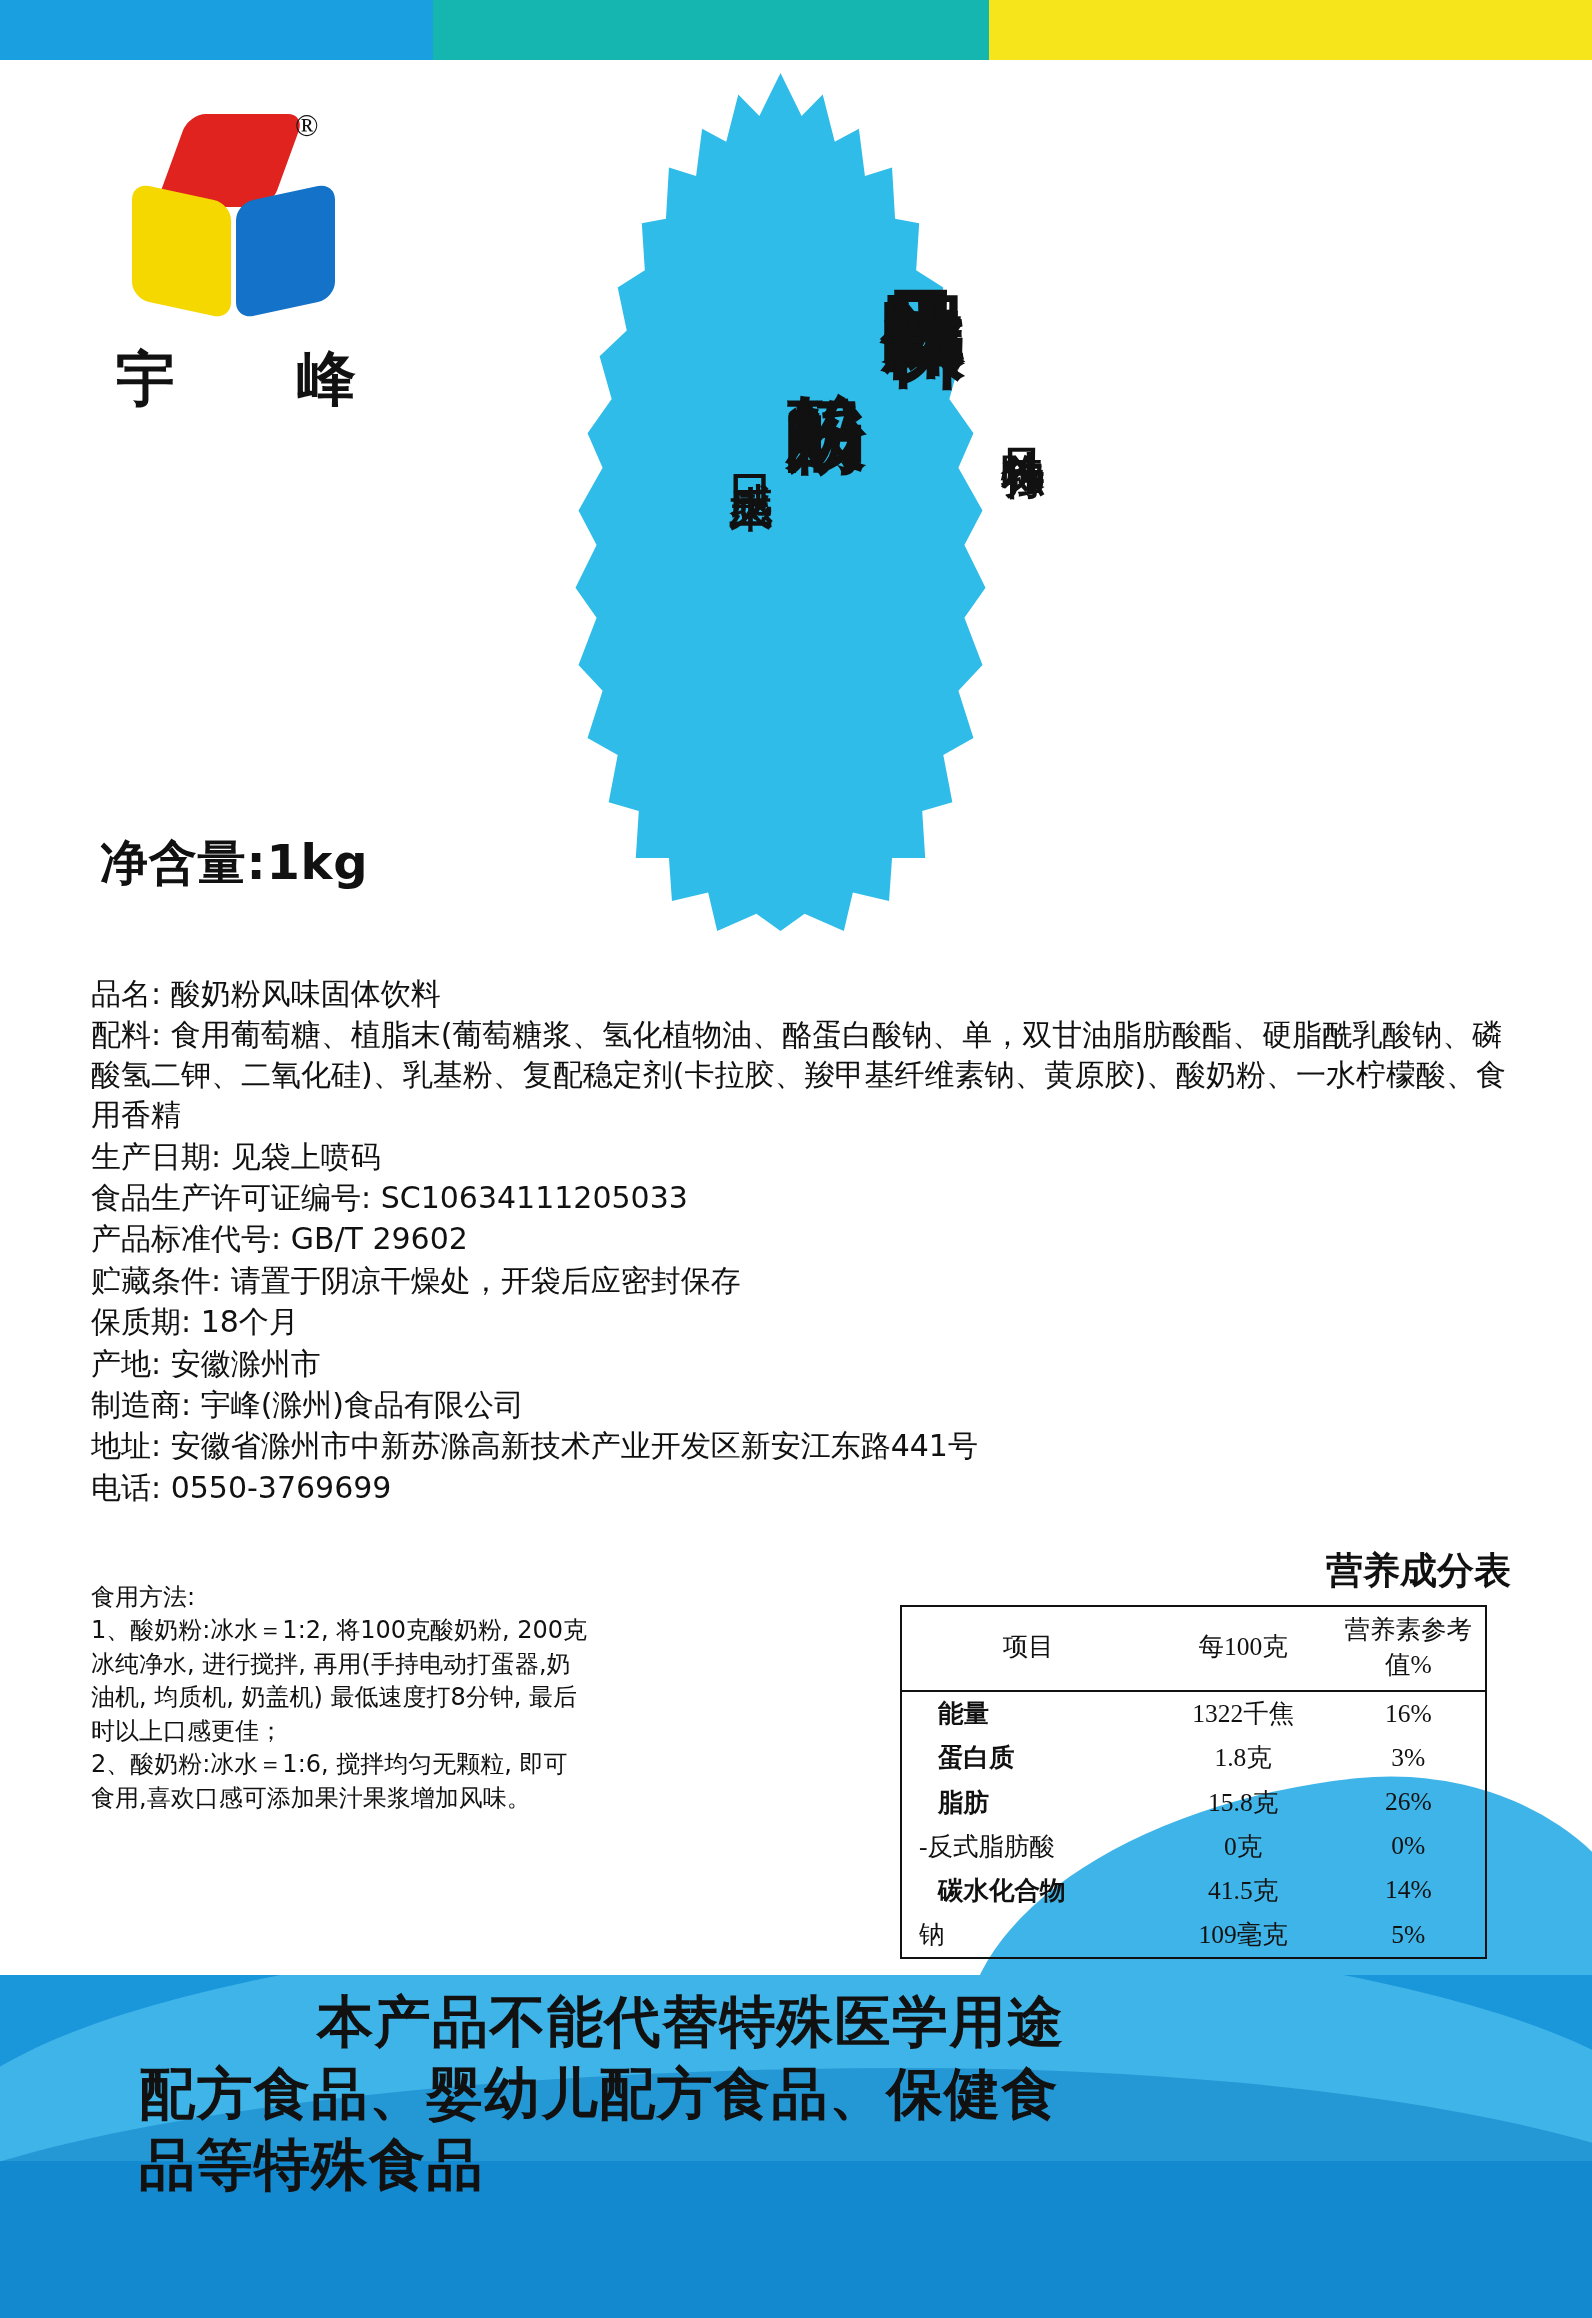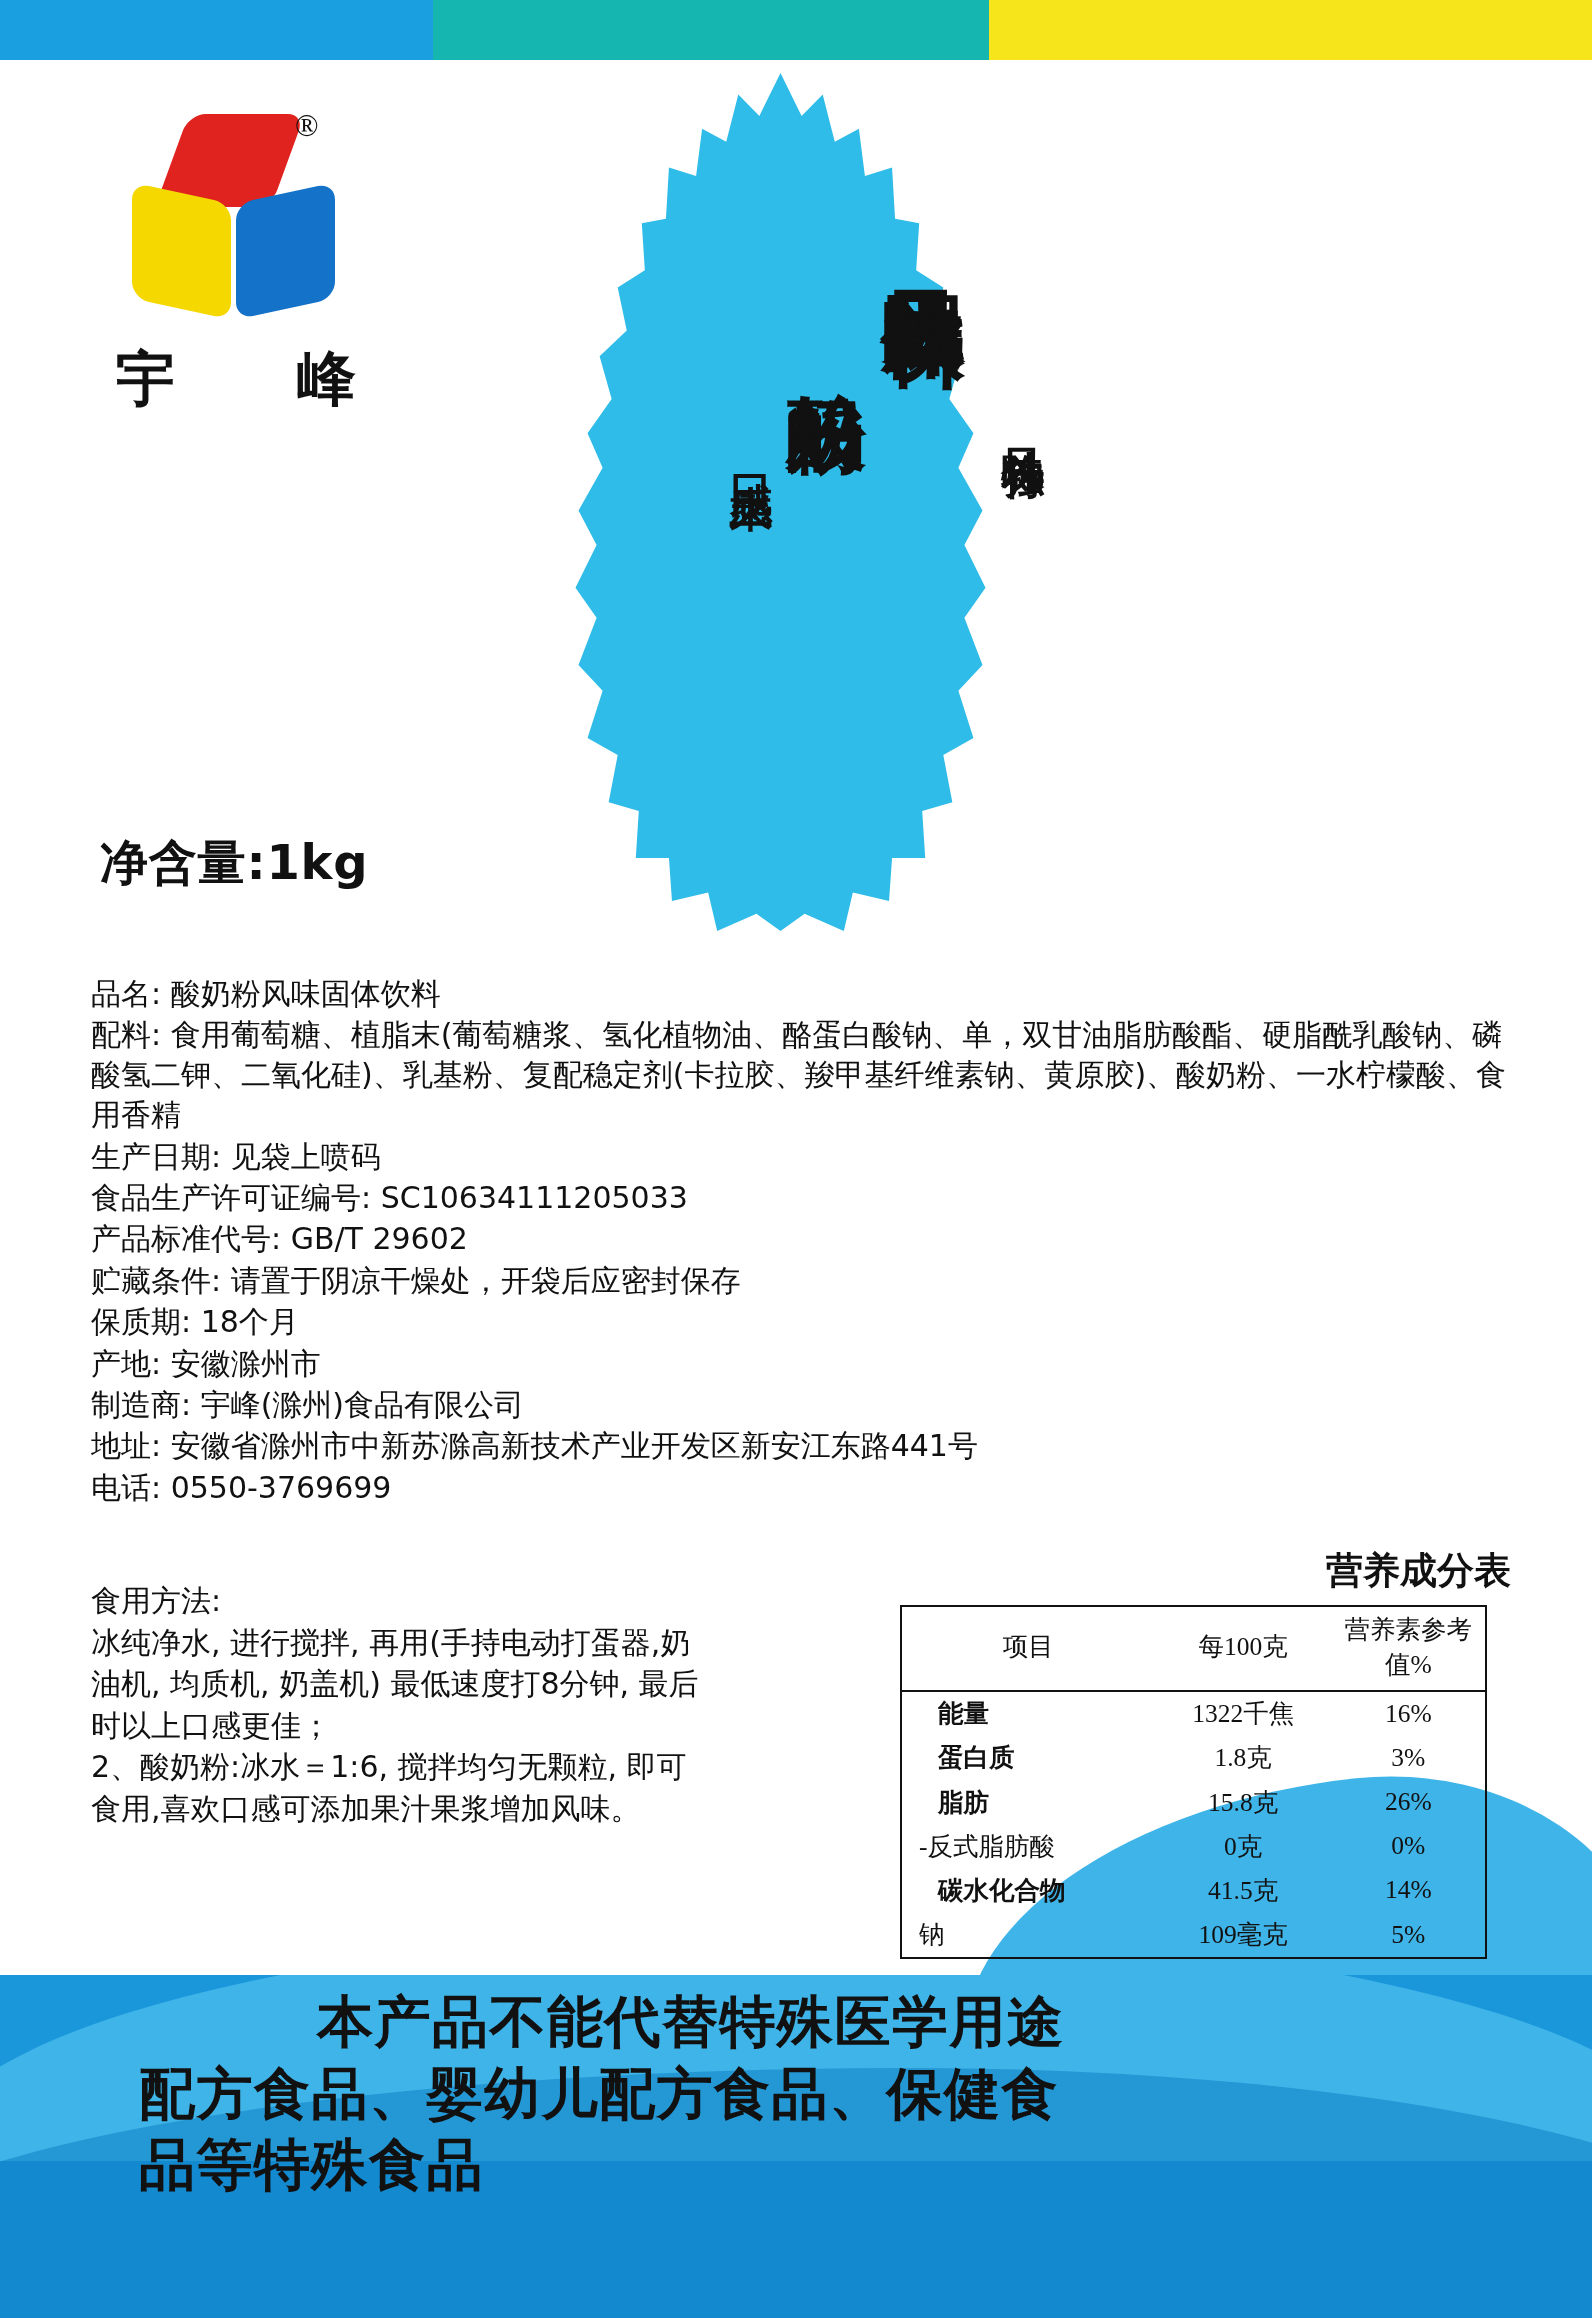--- a/index.html
+++ b/index.html
@@ -181,21 +181,21 @@
   }
   .info .row { margin: 0 0 1.5px 0; }
   .info .wide { width: 1422px; }
 
   
   .usage {
     position: absolute;
     left: 91px;
     top: 1581px;
     width: 897px;
-    font-size: 30px;
+    font-size: 24px;
     line-height: 1.36;
     color: #111;
     font-family: "DejaVu Sans", sans-serif;
   }
   .usage .row { margin: 0 0 0.8px 0; }
 
   
   .nutrition {
     position: absolute;
     left: 900px;
@@ -348,20 +348,21 @@
     <div class="row">贮藏条件: 请置于阴凉干燥处，开袋后应密封保存</div>
     <div class="row">保质期: 18个月</div>
     <div class="row">产地: 安徽滁州市</div>
     <div class="row">制造商: 宇峰(滁州)食品有限公司</div>
     <div class="row">地址: 安徽省滁州市中新苏滁高新技术产业开发区新安江东路441号</div>
     <div class="row">电话: 0550-3769699</div>
   </div>
 
   <div class="usage">
     <div class="row">食用方法:</div>
+    <div class="row">1、酸奶粉:冰水＝1:2, 将100克酸奶粉, 200克</div>
     <div class="row">冰纯净水, 进行搅拌, 再用(手持电动打蛋器,奶</div>
     <div class="row">油机, 均质机, 奶盖机) 最低速度打8分钟, 最后</div>
     <div class="row">时以上口感更佳；</div>
     <div class="row">2、酸奶粉:冰水＝1:6, 搅拌均匀无颗粒, 即可</div>
     <div class="row">食用,喜欢口感可添加果汁果浆增加风味。</div>
   </div>
 
   <div class="swoosh"></div>
 
   <div class="nutrition">

